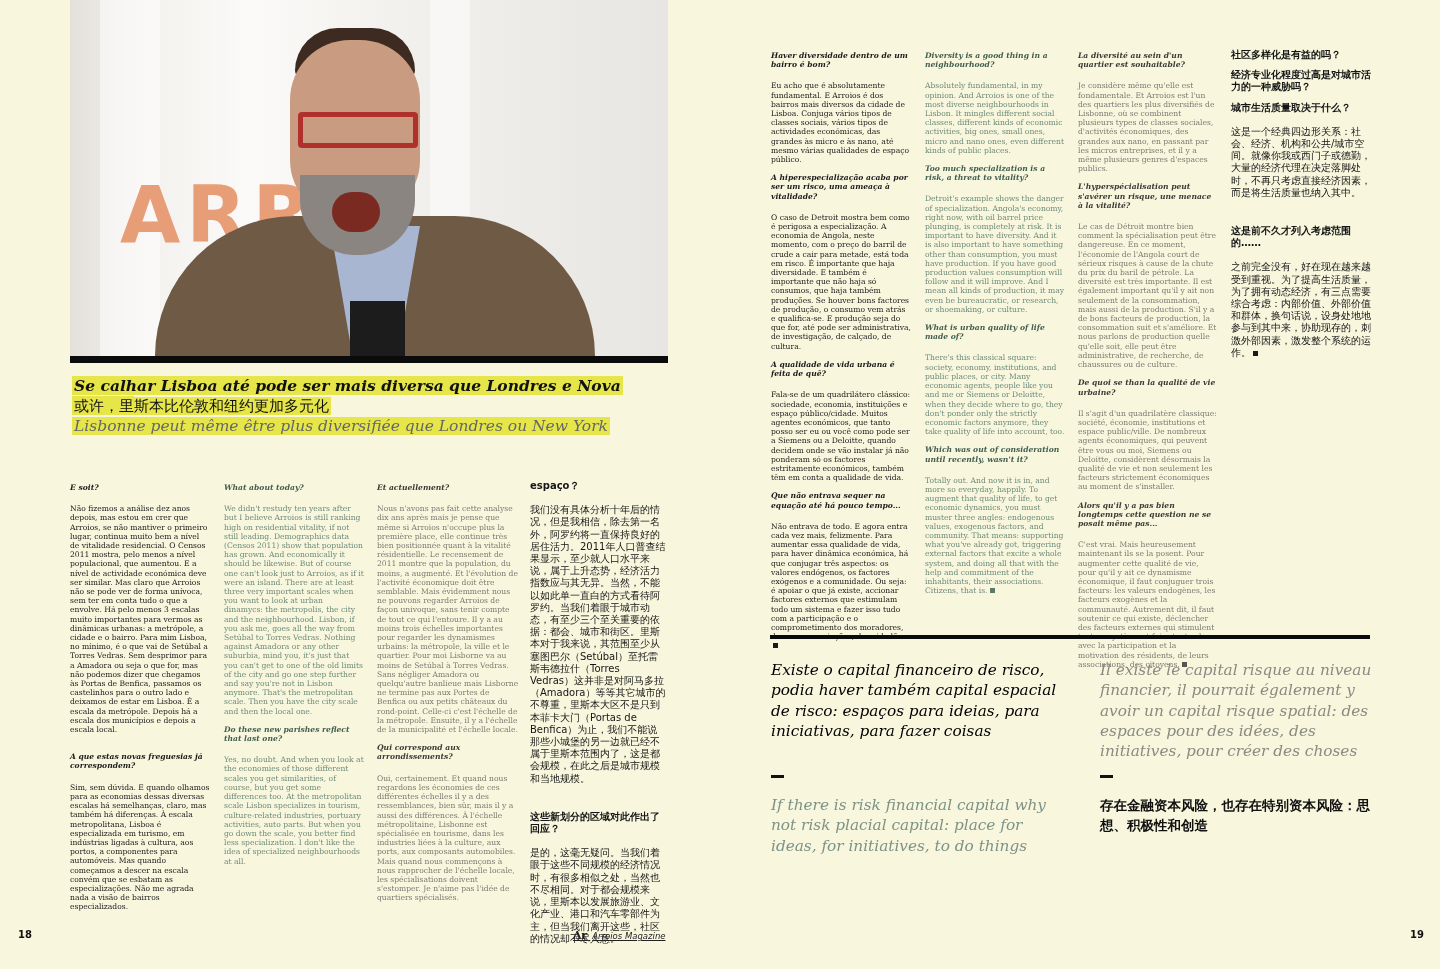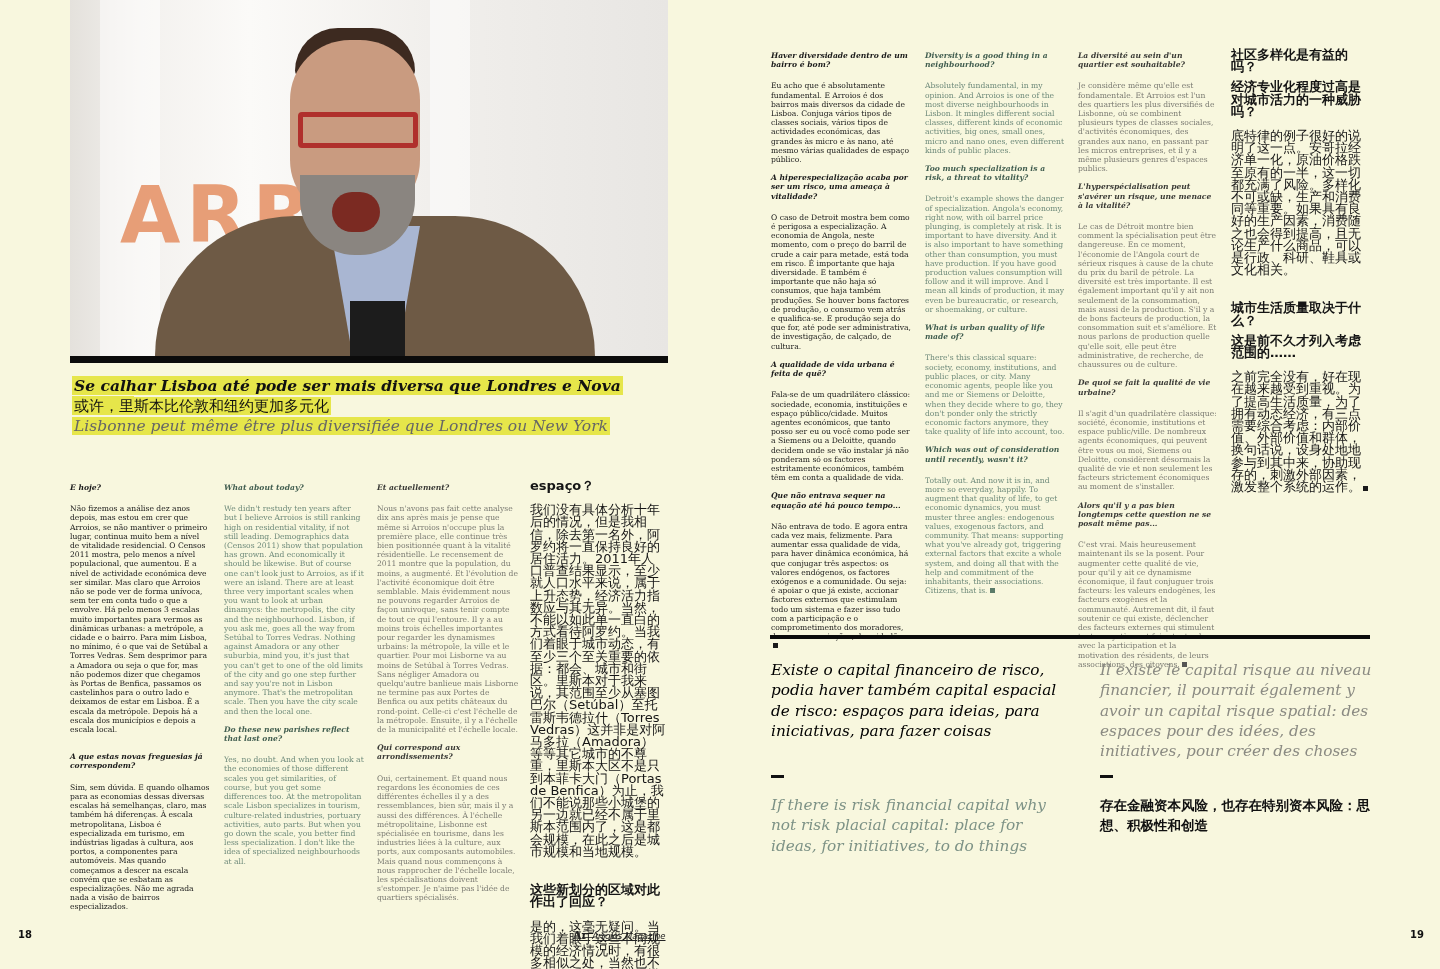--- a/index.html
+++ b/index.html
@@ -61,21 +61,21 @@
 
   
   .col { position:absolute; font-size:7.6px; line-height:9.2px; }
   .col .q { font-style:italic; font-weight:bold; margin:0; }
   .col .a { margin:12px 0 9px 0; }
   .col.pt { color:#1a1a1a; }
   .col.en { color:#6e8a7a; }
   .col.en .q { color:#425e50; }
   .col.fr { color:#7a7a72; }
   .col.fr .q { color:#3a3a36; }
-  .col.zh { color:#151515; font-family:"DejaVu Sans", sans-serif; font-size:13px; line-height:12.2px; }
+  .col.zh { color:#151515; font-family:"DejaVu Sans", sans-serif; font-size:10px; line-height:12.2px; }
   .col.zh .q { font-style:normal; font-weight:bold; margin-bottom:8px; }
   .col.zh .a { margin-bottom:26px; }
   .endmark { display:inline-block; width:5px; height:5px; background:#1a1a1a; margin-left:2px; }
   .col.en .endmark { background:#5b7b69; }
   .col.fr .endmark { background:#555; }
 
   .rule { position:absolute; left:770px; top:635px; width:600px; height:4px; background:#0b0b0b; }
 
   .pull { position:absolute; font-family:"DejaVu Serif", serif; font-style:italic; font-size:15.3px; line-height:20.3px; }
   .pull.pt { color:#000000; }
@@ -108,21 +108,21 @@
   </div>
   <div class="photo-bar"></div>
 
   <div class="headline">
     <div><span class="hl hl-pt">Se calhar Lisboa até pode ser mais diversa que Londres e Nova Iorque</span></div>
     <div><span class="hl hl-zh">或许，里斯本比伦敦和纽约更加多元化</span></div>
     <div><span class="hl hl-fr">Lisbonne peut même être plus diversifiée que Londres ou New York</span></div>
   </div>
 
   <div class="col pt" style="left:70px;top:483px;width:140px">
-    <p class="q">E hoje?</p>
+    <p class="q">E soit?</p>
     <p class="a">Não fizemos a análise dez anos depois, mas estou em crer que Arroios, se não mantiver o primeiro lugar, continua muito bem a nível de vitalidade residencial. O Censos 2011 mostra, pelo menos a nível populacional, que aumentou. E a nível de actividade económica deve ser similar. Mas claro que Arroios não se pode ver de forma unívoca, sem ter em conta tudo o que a envolve. Há pelo menos 3 escalas muito importantes para vermos as dinâmicas urbanas: a metrópole, a cidade e o bairro. Para mim Lisboa, no mínimo, é o que vai de Setúbal a Torres Vedras. Sem desprimor para a Amadora ou seja o que for, mas não podemos dizer que chegamos às Portas de Benfica, passamos os castelinhos para o outro lado e deixamos de estar em Lisboa. É a escala da metrópole. Depois há a escala dos municípios e depois a escala local.</p>
     <p class="q" style="margin-top:18px">A que estas novas freguesias já correspondem?</p>
     <p class="a">Sim, sem dúvida. E quando olhamos para as economias dessas diversas escalas há semelhanças, claro, mas também há diferenças. À escala metropolitana, Lisboa é especializada em turismo, em indústrias ligadas à cultura, aos portos, a componentes para automóveis. Mas quando começamos a descer na escala convém que se esbatam as especializações. Não me agrada nada a visão de bairros especializados.</p>
   </div>
 
   <div class="col en" style="left:224px;top:483px;width:140px">
     <p class="q">What about today?</p>
     <p class="a">We didn't restudy ten years after but I believe Arroios is still ranking high on residential vitality, if not still leading. Demographics data (Censos 2011) show that population has grown. And economically it should be likewise. But of course one can't look just to Arroios, as if it were an island. There are at least three very important scales when you want to look at urban dinamycs: the metropolis, the city and the neighbourhood. Lisbon, if you ask me, goes all the way from Setúbal to Torres Vedras. Nothing against Amadora or any other suburbia, mind you, it's just that you can't get to one of the old limits of the city and go one step further and say you're not in Lisbon anymore. That's the metropolitan scale. Then you have the city scale and then the local one.</p>
     <p class="q">Do these new parishes reflect that last one?</p>
     <p class="a">Yes, no doubt. And when you look at the economies of those different scales you get similarities, of course, but you get some differences too. At the metropolitan scale Lisbon specializes in tourism, culture-related industries, portuary activities, auto parts. But when you go down the scale, you better find less specialization. I don't like the idea of specialized neighbourhoods at all.</p>
@@ -171,31 +171,31 @@
   <p class="a">There's this classical square: society, economy, institutions, and public places, or city. Many economic agents, people like you and me or Siemens or Deloitte, when they decide where to go, they don't ponder only the strictly economic factors anymore, they take quality of life into account, too.</p>
   <p class="q">Which was out of consideration until recently, wasn't it?</p>
   <p class="a"><span>Totally out. And now it is in, and more so everyday, happily. To augment that quality of life, to get economic dynamics, you must muster three angles: endogenous values, exogenous factors, and community. That means: supporting what you've already got, triggering external factors that excite a whole system, and doing all that with the help and commitment of the inhabitants, their associations. Citizens, that is.</span><span class="endmark"></span></p>
 </div>
 
 <div class="col fr" style="left:1078px;top:51px;width:140px">
   <p class="q">La diversité au sein d'un quartier est souhaitable?</p>
   <p class="a">Je considère même qu'elle est fondamentale. Et Arroios est l'un des quartiers les plus diversifiés de Lisbonne, où se combinent plusieurs types de classes sociales, d'activités économiques, des grandes aux nano, en passant par les micros entreprises, et il y a même plusieurs genres d'espaces publics.</p>
   <p class="q">L'hyperspécialisation peut s'avérer un risque, une menace à la vitalité?</p>
   <p class="a">Le cas de Détroit montre bien comment la spécialisation peut être dangereuse. En ce moment, l'économie de l'Angola court de sérieux risques à cause de la chute du prix du baril de pétrole. La diversité est très importante. Il est également important qu'il y ait non seulement de la consommation, mais aussi de la production. S'il y a de bons facteurs de production, la consommation suit et s'améliore. Et nous parlons de production quelle qu'elle soit, elle peut être administrative, de recherche, de chaussures ou de culture.</p>
-  <p class="q">De quoi se fait la qualité de vie urbaine?</p>
+  <p class="q">De quoi se than la qualité de vie urbaine?</p>
   <p class="a">Il s'agit d'un quadrilatère classique: société, économie, institutions et espace public/ville. De nombreux agents économiques, qui peuvent être vous ou moi, Siemens ou Deloitte, considèrent désormais la qualité de vie et non seulement les facteurs strictement économiques au moment de s'installer.</p>
   <p class="q">Alors qu'il y a pas bien longtemps cette question ne se posait même pas...</p>
   <p class="a"><span>C'est vrai. Mais heureusement maintenant ils se la posent. Pour augmenter cette qualité de vie, pour qu'il y ait ce dynamisme économique, il faut conjuguer trois facteurs: les valeurs endogènes, les facteurs exogènes et la communauté. Autrement dit, il faut soutenir ce qui existe, déclencher des facteurs externes qui stimulent tout un système et faire tout cela avec la participation et la motivation des résidents, de leurs associations, des citoyens.</span><span class="endmark"></span></p>
 </div>
 
 <div class="col zh" style="left:1231px;top:49px;width:140px">
   <p class="q">社区多样化是有益的吗？</p>
   <p class="q">经济专业化程度过高是对城市活力的一种威胁吗？</p>
-  <p class="a">底特律的例子很好的说明了这一点。安哥拉经济单一化，原油价格跌至原有的一半，这一切都充满了风险。多样化不可或缺，生产和消费同等重要。如果具有良好的生产因素，消费随之也会得到提高，且无论生产什么商品，可以是行政、科研、鞋具或文化相关。</p>
   <p class="q">城市生活质量取决于什么？</p>
+  <p class="a">这是一个经典四边形关系：社会、经济、机构和公共/城市空间。就像你我或西门子或德勤，大量的经济代理在决定落脚处时，不再只考虑直接经济因素，而是将生活质量也纳入其中。</p>
   <p class="q">这是前不久才列入考虑范围的……</p>
   <p class="a"><span>之前完全没有，好在现在越来越受到重视。为了提高生活质量，为了拥有动态经济，有三点需要综合考虑：内部价值、外部价值和群体，换句话说，设身处地地参与到其中来，协助现存的，刺激外部因素，激发整个系统的运作。</span><span class="endmark"></span></p>
 </div>
 
 <div class="rule"></div>
 
 <div class="pull pt" style="left:771px;top:660px;width:290px">Existe o capital financeiro de risco, podia haver também capital espacial de risco: espaços para ideias, para iniciativas, para fazer coisas</div>
 <div class="dash" style="left:771px;top:775px"></div>
 <div class="pull en" style="left:771px;top:795px;width:290px">If there is risk financial capital why not risk placial capital: place for ideas, for initiatives, to do things</div>
 

